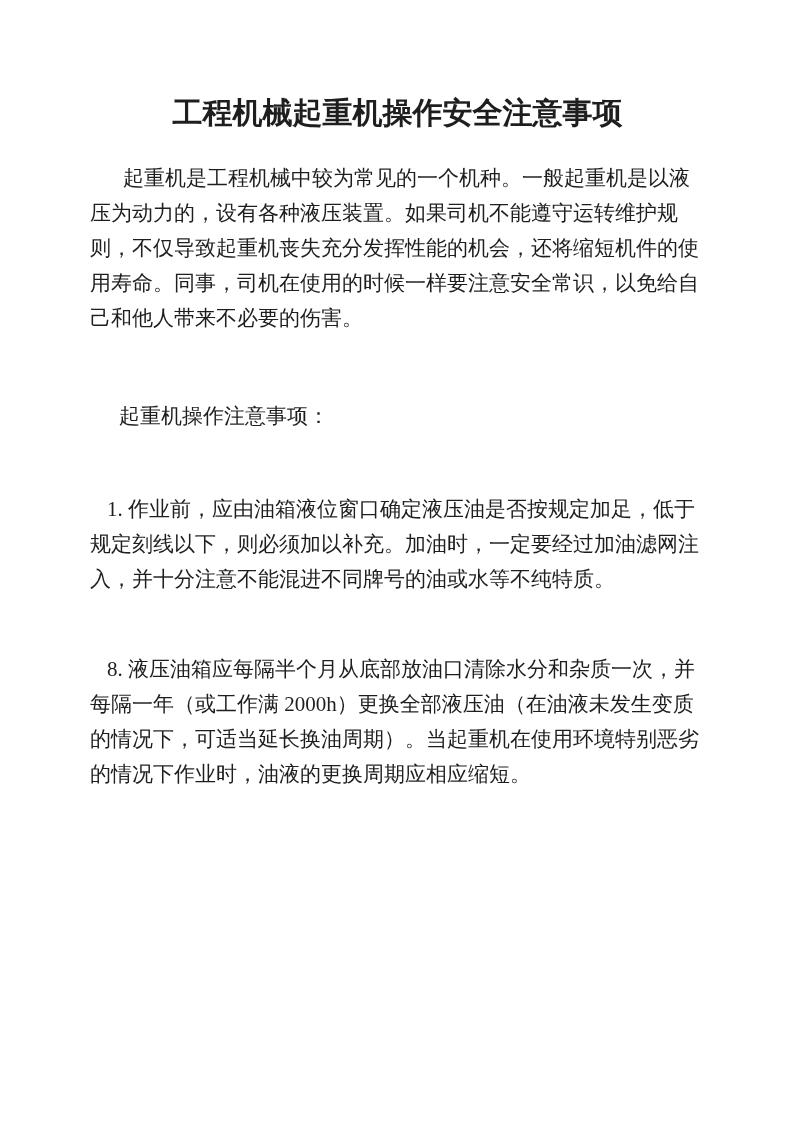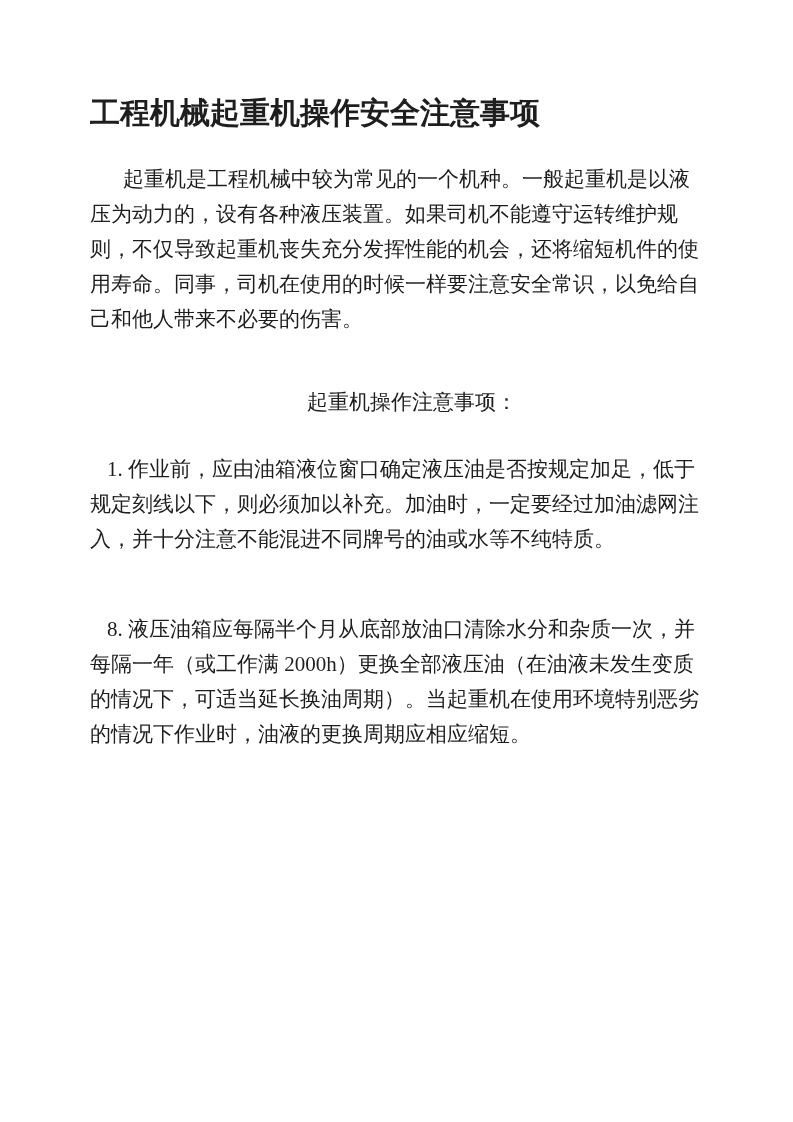--- a/index.html
+++ b/index.html
@@ -17,39 +17,40 @@
     padding: 94px 88px 0 90px;
     font-family: "Liberation Serif", "DejaVu Serif", serif;
     color: #1e1e1e;
     overflow: hidden;
   }
   .doc-title {
     margin: 0 0 30px 0;
     font-size: 30px;
     line-height: 38px;
     font-weight: bold;
+    text-align: center;
     letter-spacing: 0px;
   }
   .para {
     margin: 0;
     font-size: 21px;
     line-height: 35px;
     text-align: left;
     word-break: break-all;
     overflow-wrap: break-word;
   }
   .intro-para {
     text-indent: 33px;
-    margin-bottom: 48px;
+    margin-bottom: 62px;
+    font-family: Liberation Mono, monospace;
   }
   .section-heading {
     text-indent: 29px;
-    margin-bottom: 32px;
+    margin-bottom: 58px;
     font-weight: normal;
-    text-align: center;
   }
   .list-para {
     text-indent: 17px;
     margin-bottom: 55px;
   }
 </style>
 </head>
 <body>
 
 <div class="page">

